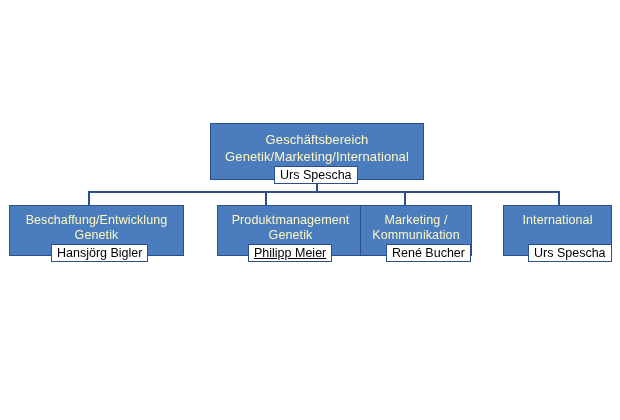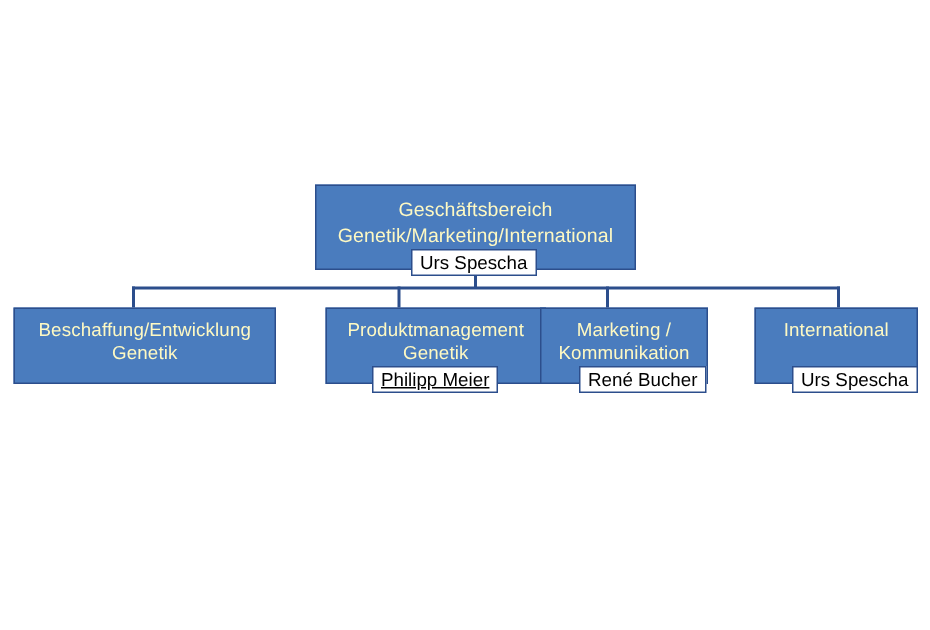--- a/index.html
+++ b/index.html
@@ -123,20 +123,21 @@
   <div class="unit-box" id="parent-box">
     <div class="unit-title">Geschäftsbereich
 Genetik/Marketing/International</div>
   </div>
   <div class="name-plate" id="name-plate-parent">Urs Spescha</div>
 
   <div class="unit-box child-box" id="child-box-0">
     <div class="unit-title">Beschaffung/Entwicklung
 Genetik</div>
   </div>
+  <div class="name-plate child-name-plate" id="name-plate-0">Hansjörg Bigler</div>
 
   <div class="unit-box child-box" id="child-box-1">
     <div class="unit-title">Produktmanagement
 Genetik</div>
   </div>
   <div class="name-plate child-name-plate" id="name-plate-1">Philipp Meier</div>
 
   <div class="unit-box child-box" id="child-box-2">
     <div class="unit-title">Marketing /
 Kommunikation</div>

